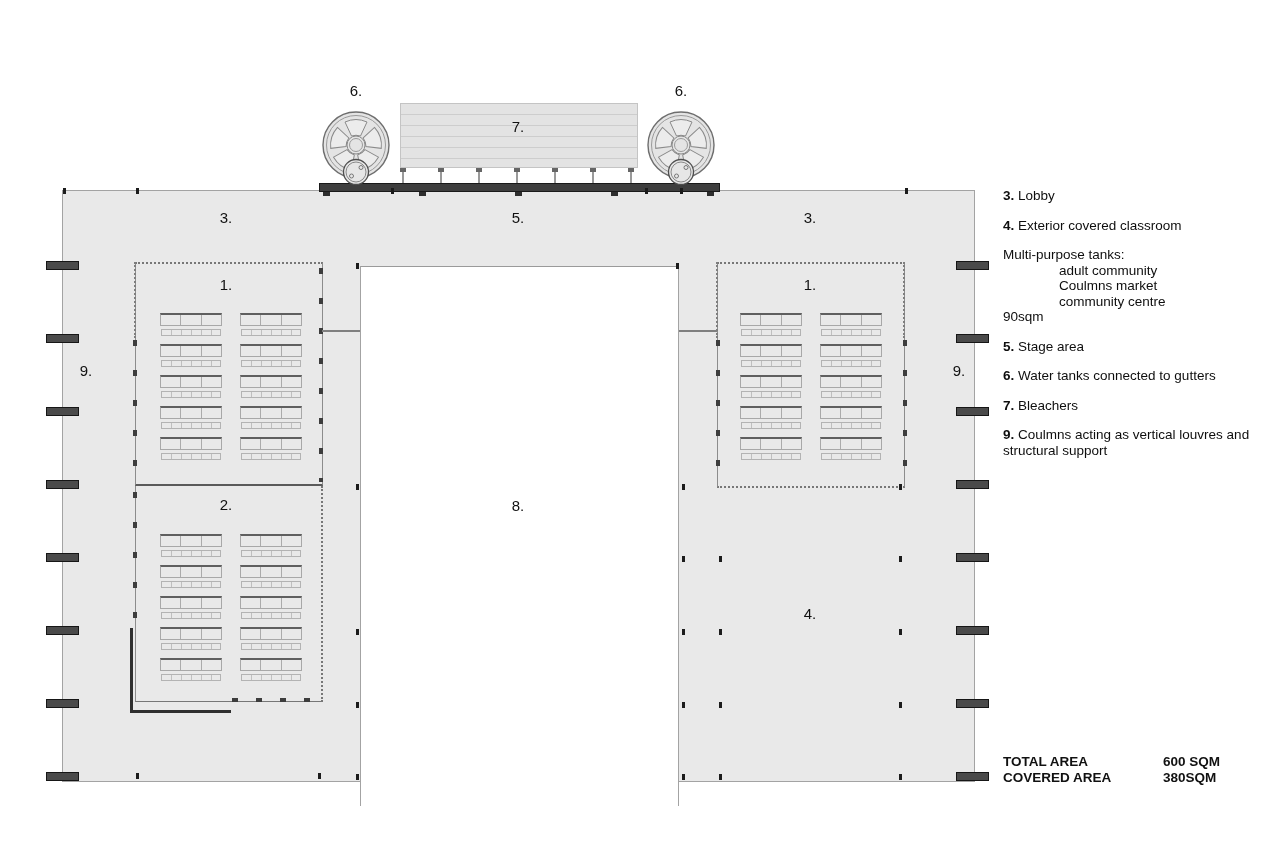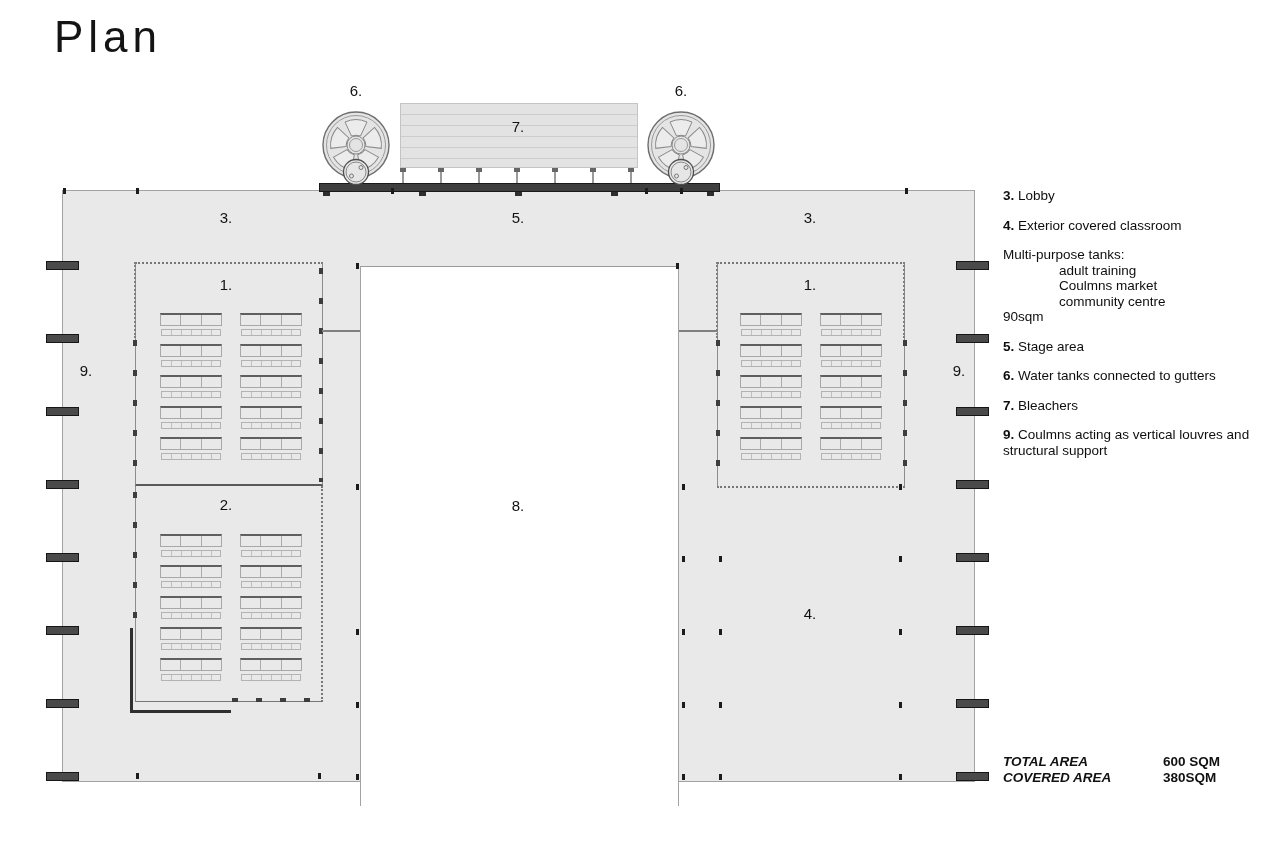--- a/index.html
+++ b/index.html
@@ -67,28 +67,27 @@
 
   
   .legend{left:1003px;top:188px;width:268px;font-size:13.5px;line-height:15.5px;color:#0e0e0e;}
   .legend .block{margin-bottom:14px;}
   .legend b{font-weight:bold;}
   .opt{padding-left:56px;}
 
   
   .totals{left:1003px;top:754px;width:250px;font-size:13.5px;font-weight:bold;line-height:16px;}
   .trow{display:flex;}
-  .trow .lbl{width:160px;font-style:italic;}
+  .trow .lbl{width:160px;}
 </style>
 </head>
 <body>
 
 <div id="canvas">
 
-  <div class="abs title">Plan</div>
 
   <div class="abs footprint"></div>
   <div class="abs courtyard"></div>
 
   <div class="abs bleachers"></div>
   <div class="abs bposts">
     <div class="bpost" style="left:0"></div>
       <div class="bpost" style="left:38px"></div>
     <div class="bpost" style="left:76px"></div>
       <div class="bpost" style="left:114px"></div>
@@ -263,21 +262,21 @@
 
   <div class="abs legend">
     <div class="block">
       <div><b>3.</b> <span>Lobby</span></div>
     </div>
     <div class="block">
       <div><b>4.</b> <span>Exterior covered classroom</span></div>
     </div>
     <div class="block">
       <div><span>Multi-purpose tanks:</span></div>
-      <div class="opt">adult training</div>
+      <div class="opt">adult community</div>
       <div class="opt">Coulmns market</div>
       <div class="opt">community centre</div>
       <div>90sqm</div>
     </div>
     <div class="block">
       <div><b>5.</b> <span>Stage area</span></div>
     </div>
     <div class="block">
       <div><b>6.</b> <span>Water tanks connected to gutters</span></div>
     </div>

